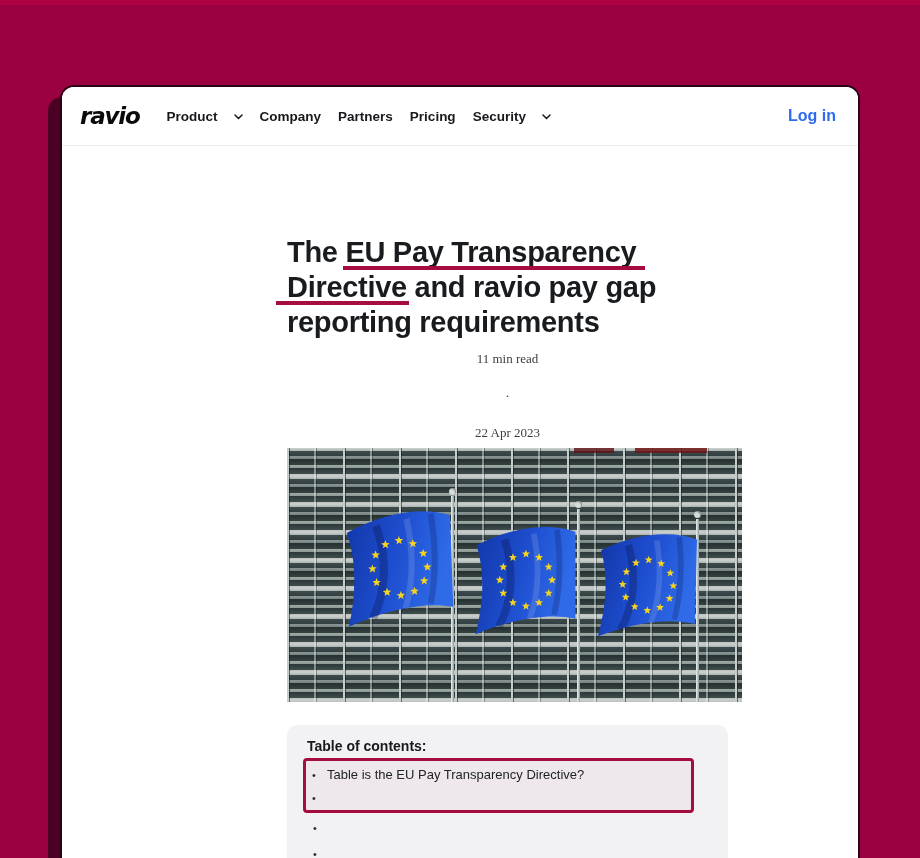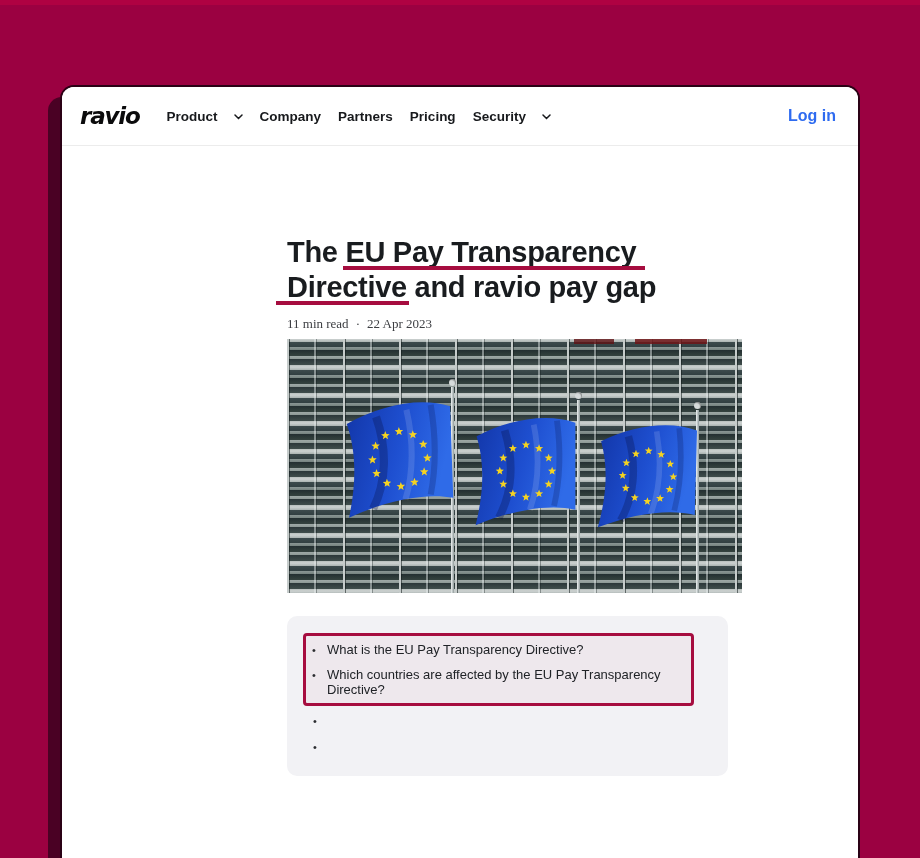--- a/index.html
+++ b/index.html
@@ -36,21 +36,21 @@
 
   
   .content{width:441px;margin-left:225px;}
   .title{margin-top:89px;font-size:29px;line-height:35px;font-weight:700;letter-spacing:-0.3px;color:#191C1F;}
   .title .line{display:block;}
   .annot-u{position:relative;}
   .annot-u::after{content:"";position:absolute;height:4px;background:var(--annot);bottom:-2px;left:-2px;right:-2px;}
   .annot-u.ext-right::after{right:-9px;}
   .annot-u.ext-left::after{left:-11px;}
 
-  .meta{margin-top:11px;font-family:"Liberation Serif",serif;font-size:13px;color:#3C3E42;display:flex;gap:7px;align-items:center;}
+  .meta{margin-top:11px;font-family:"Liberation Serif",serif;font-size:13px;color:#3C3E42;display:flex;gap:21px;align-items:center;flex-direction:column;}
 
   
   .hero{
     position:relative;margin-top:7px;width:455px;height:254px;overflow:hidden;
     background-color:#5c6a68;
     background-image:
       repeating-linear-gradient(90deg,
         #c6cccb 0px,#c6cccb 2px,
         rgba(15,25,25,0.55) 2px,rgba(15,25,25,0.55) 3px,
         rgba(0,0,0,0) 3px,rgba(0,0,0,0) 27px,
@@ -113,20 +113,21 @@
         </div>
       </div>
     <div class="login">Log in</div>
   </div>
 
   <div class="content">
 
     <h1 class="title" id="title">
         <span class="line"><span>The </span><span class="annot-u ext-right">EU Pay Transparency</span></span>
         <span class="line"><span class="annot-u ext-left">Directive</span><span> and ravio pay gap</span></span>
+        <span class="line"><span>reporting requirements</span></span>
       </h1>
 
     <div class="meta">
       <span>11 min read</span>
       <span>·</span>
       <span>22 Apr 2023</span>
     </div>
 
     <div class="hero" id="hero" title="Three EU flags on flagpoles in front of a glass-louvre building facade">
       <div class="sliver1"></div>
@@ -205,28 +206,28 @@
           <polygon points="29.0,57.6 30.1,60.5 33.2,60.6 30.8,62.6 31.6,65.6 29.0,63.9 26.4,65.6 27.2,62.6 24.8,60.6 27.9,60.5" fill="#F5D321"></polygon>
           <polygon points="32.6,44.1 33.7,47.0 36.8,47.1 34.4,49.1 35.2,52.1 32.6,50.4 30.0,52.1 30.8,49.1 28.4,47.1 31.5,47.0" fill="#F5D321"></polygon>
           <polygon points="42.5,34.2 43.6,37.1 46.7,37.3 44.3,39.2 45.1,42.2 42.5,40.5 39.9,42.2 40.7,39.2 38.3,37.3 41.4,37.1" fill="#F5D321"></polygon>
           <polygon points="56.0,30.6 57.1,33.5 60.2,33.6 57.8,35.6 58.6,38.6 56.0,36.9 53.4,38.6 54.2,35.6 51.8,33.6 54.9,33.5" fill="#F5D321"></polygon>
           <polygon points="69.5,34.2 70.6,37.1 73.7,37.3 71.3,39.2 72.1,42.2 69.5,40.5 66.9,42.2 67.7,39.2 65.3,37.3 68.4,37.1" fill="#F5D321"></polygon>
           <polygon points="79.4,44.1 80.5,47.0 83.6,47.1 81.2,49.1 82.0,52.1 79.4,50.4 76.8,52.1 77.6,49.1 75.2,47.1 78.3,47.0" fill="#F5D321"></polygon>
         </svg>
       </div>
 
     <div class="toc">
+      <div class="toc-title">Table of contents:</div>
       <div class="toc-highlight" id="toc-highlight">
           <div class="toc-item">
             <span class="bullet">•</span>
-            <span>What is the EU Pay Transparency Directive?</span>
-          </div>
-          <div class="toc-item">
-            <span class="bullet">•</span>
-            <span>Which countries are affected by the EU Pay Transparency Directive?</span>
+            <span>Table is the EU Pay Transparency Directive?</span>
+          </div>
+          <div class="toc-item">
+            <span class="bullet">•</span>
           </div>
         </div>
       <div id="toc-rest">
           <div class="toc-item">
             <span class="bullet">•</span>
           </div>
           <div class="toc-item">
             <span class="bullet">•</span>
           </div>
         </div>

